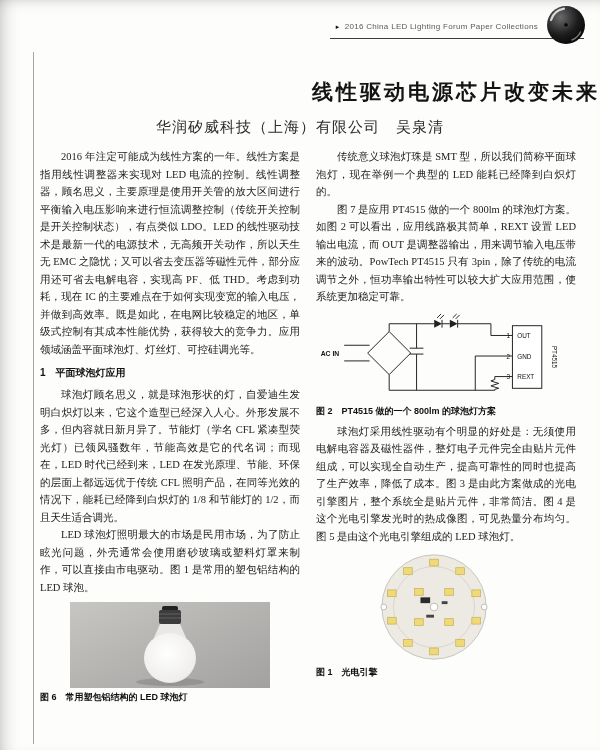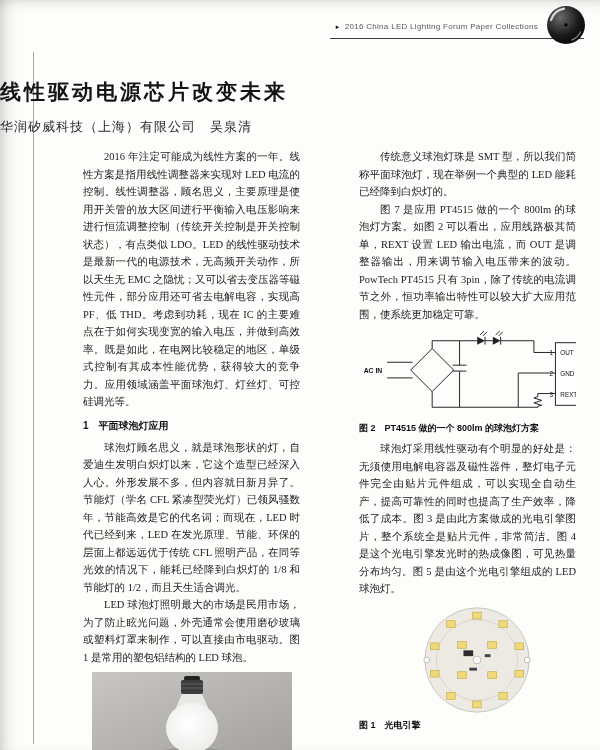--- a/index.html
+++ b/index.html
@@ -8,26 +8,26 @@
   .page {
     position:relative; width:600px; height:750px; background:#fdfdfb; overflow:hidden;
     box-shadow: inset 14px 0 20px -16px rgba(0,0,0,.35), inset 0 12px 16px -14px rgba(0,0,0,.22);
   }
   .left-rule { position:absolute; left:33px; top:52px; bottom:6px; width:1px; background:#a9a6a0; }
   .header { position:absolute; top:22px; right:62px; white-space:nowrap;
     font-family:"Liberation Sans", sans-serif; font-size:8px; color:#5a5a5a; letter-spacing:.3px; }
   .header-arrow { color:#111; font-size:7px; margin-right:5px; }
   .header-rule { position:absolute; top:38px; left:330px; right:16px; height:1px; background:#3c3c3c; }
   .disc { position:absolute; top:5px; right:14px; width:40px; height:40px; }
-  .title { position:absolute; top:78px; left:0; right:0; text-align:left;
+  .title { position:absolute; top:78px; left:0; right:0; text-align:right;
     font-family:"Liberation Sans", sans-serif; font-weight:bold; font-size:21px; letter-spacing:3px; color:#141414; }
-  .author { position:absolute; top:118px; left:0; right:0; 
-    font-size:13px; color:#2a2a2a; letter-spacing:1px; }
+  .author { position:absolute; top:118px; left:0; right:0; text-align:center;
+    font-size:15px; color:#2a2a2a; letter-spacing:1px; }
   .columns { position:absolute; top:148px; left:40px; right:24px; bottom:0; display:flex; gap:16px; }
-  .col { width:260px; overflow:hidden;margin-left:43px; }
+  .col { width:260px; overflow:hidden; }
   .para { font-size:10.5px; line-height:17.5px; text-align:justify; text-indent:2em; color:#1b1b1b; }
   .sec { font-family:"Liberation Sans", sans-serif; font-weight:bold; font-size:10px;
     color:#111; margin:8px 0 6px 0; }
   .fig { margin-top:6px; }
   .fig1 { width:200px; margin-left:auto; margin-right:auto; }
   .fig svg { display:block; }
   .cap { font-family:"Liberation Sans", sans-serif; font-weight:bold;
     font-size:9px; color:#111; margin-top:3px; }
   .sch-text { font-family:"Liberation Sans", sans-serif; font-size:6.5px; fill:#111; }
   .sch-label { font-weight:bold; font-size:7px; }

